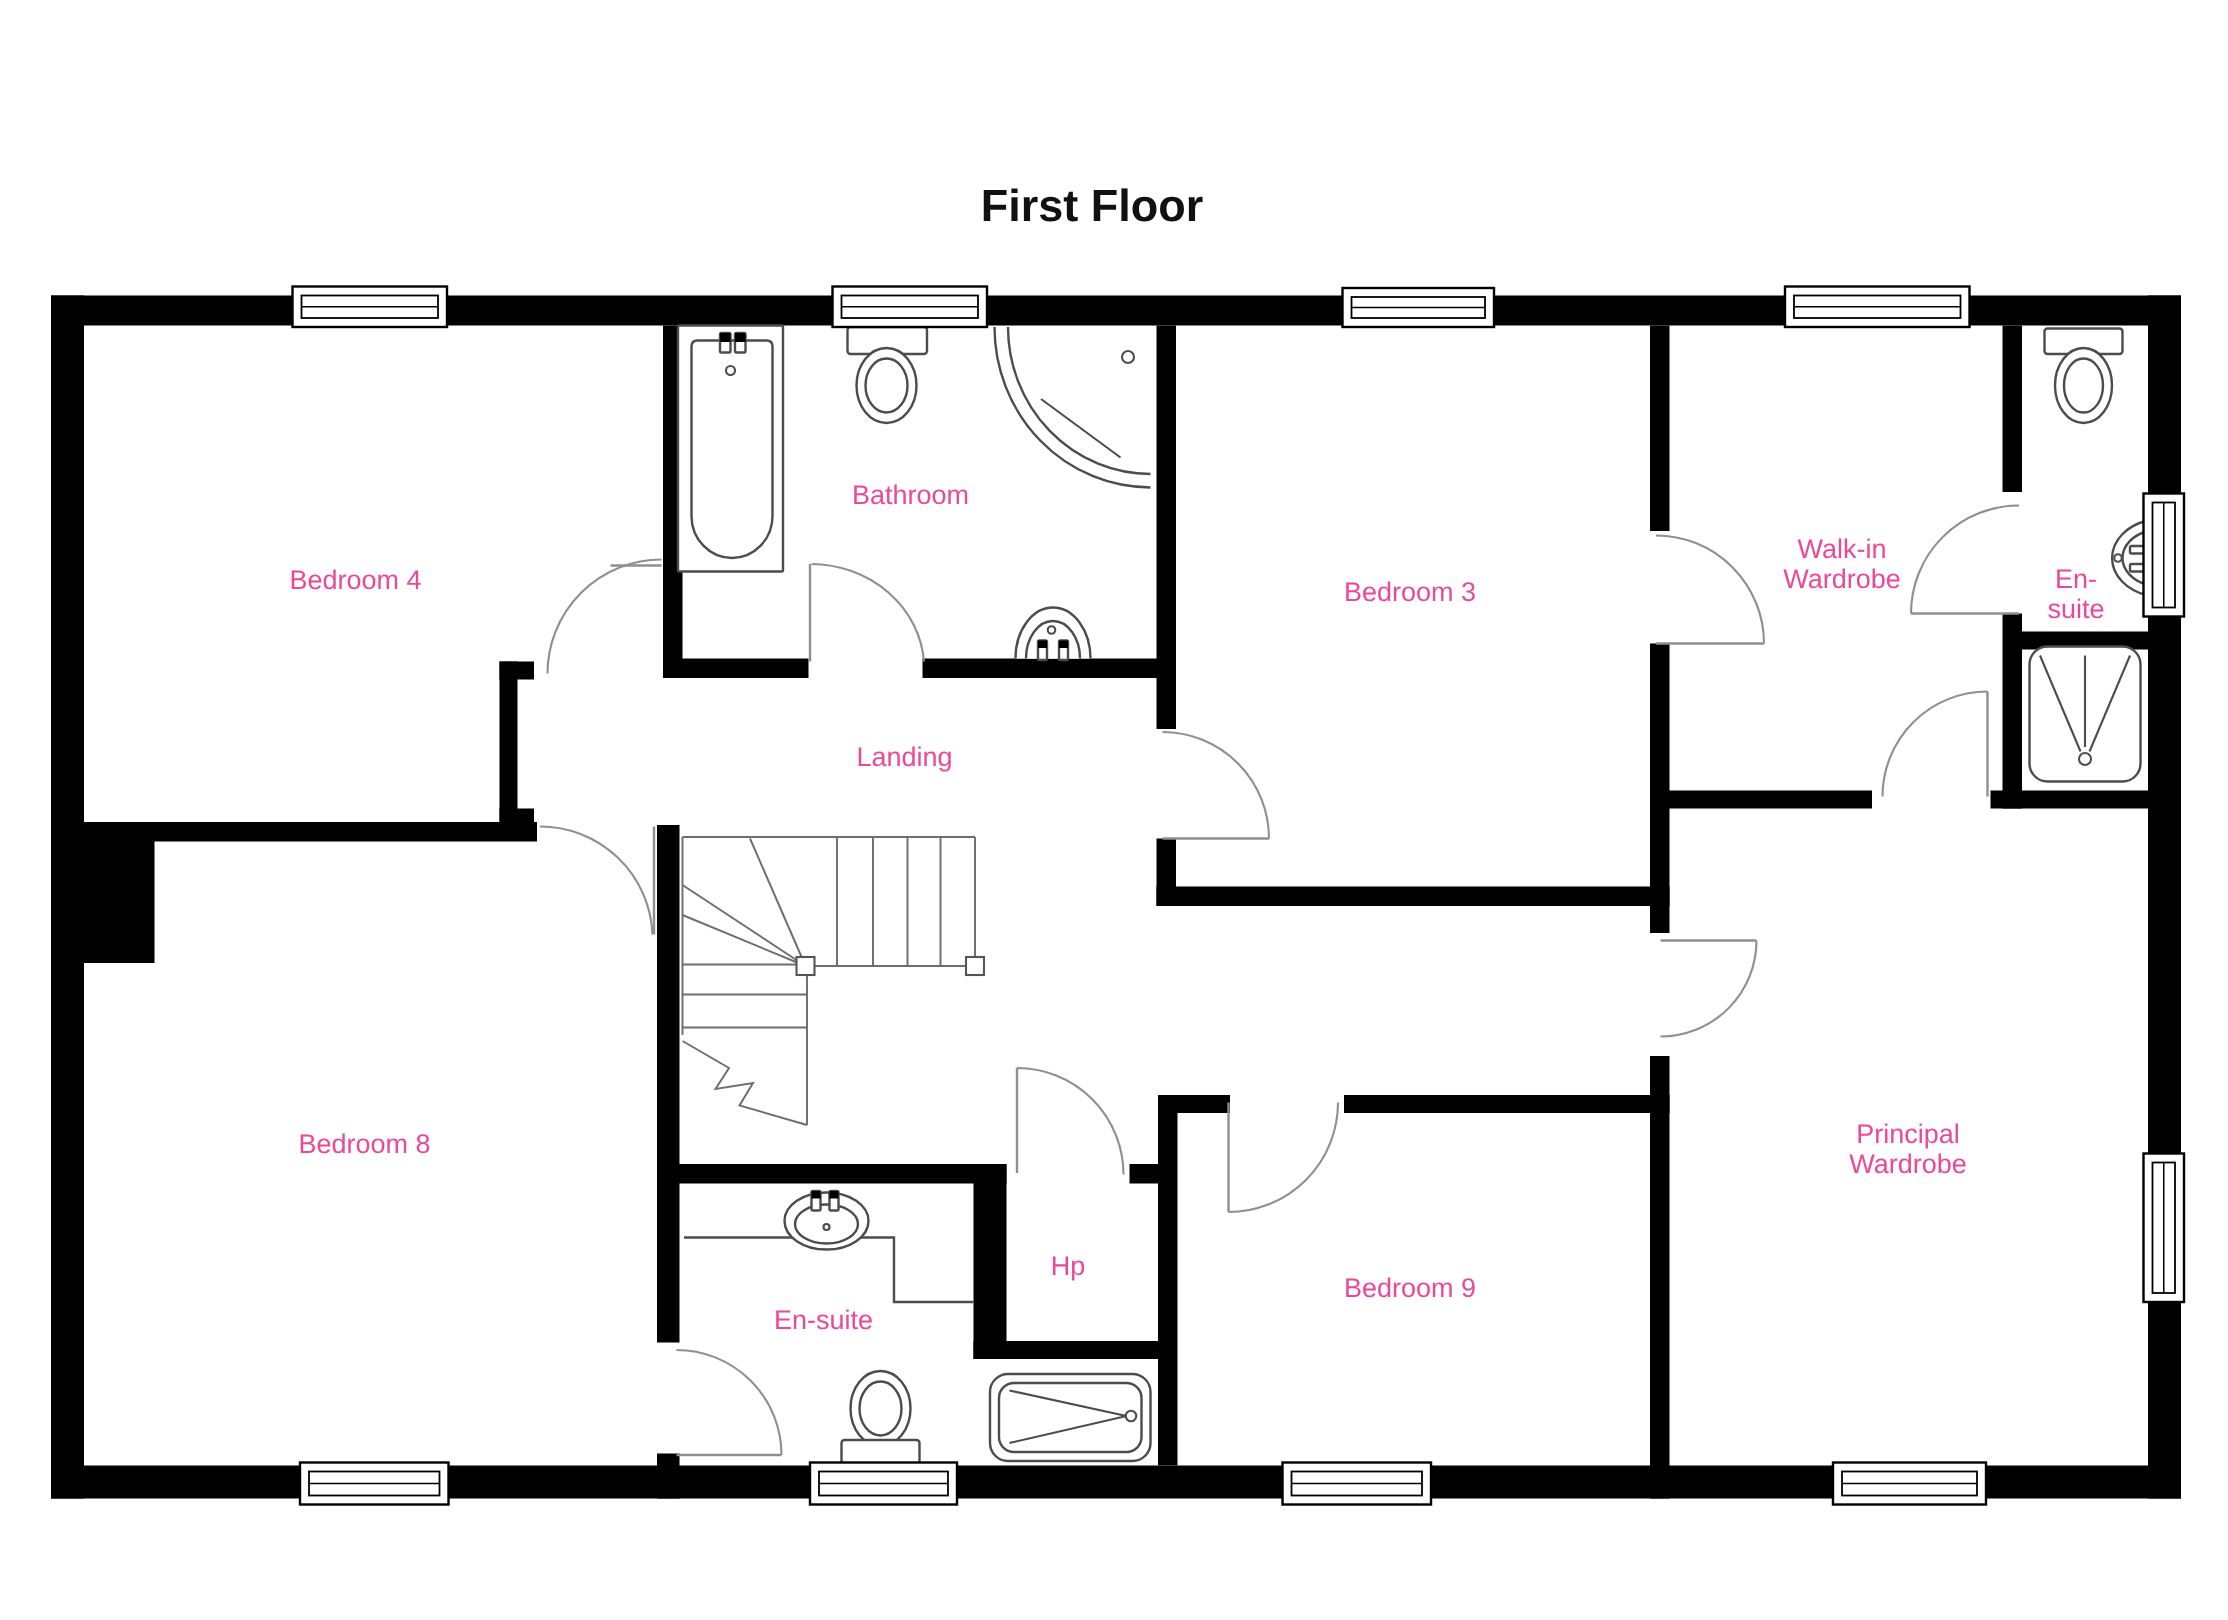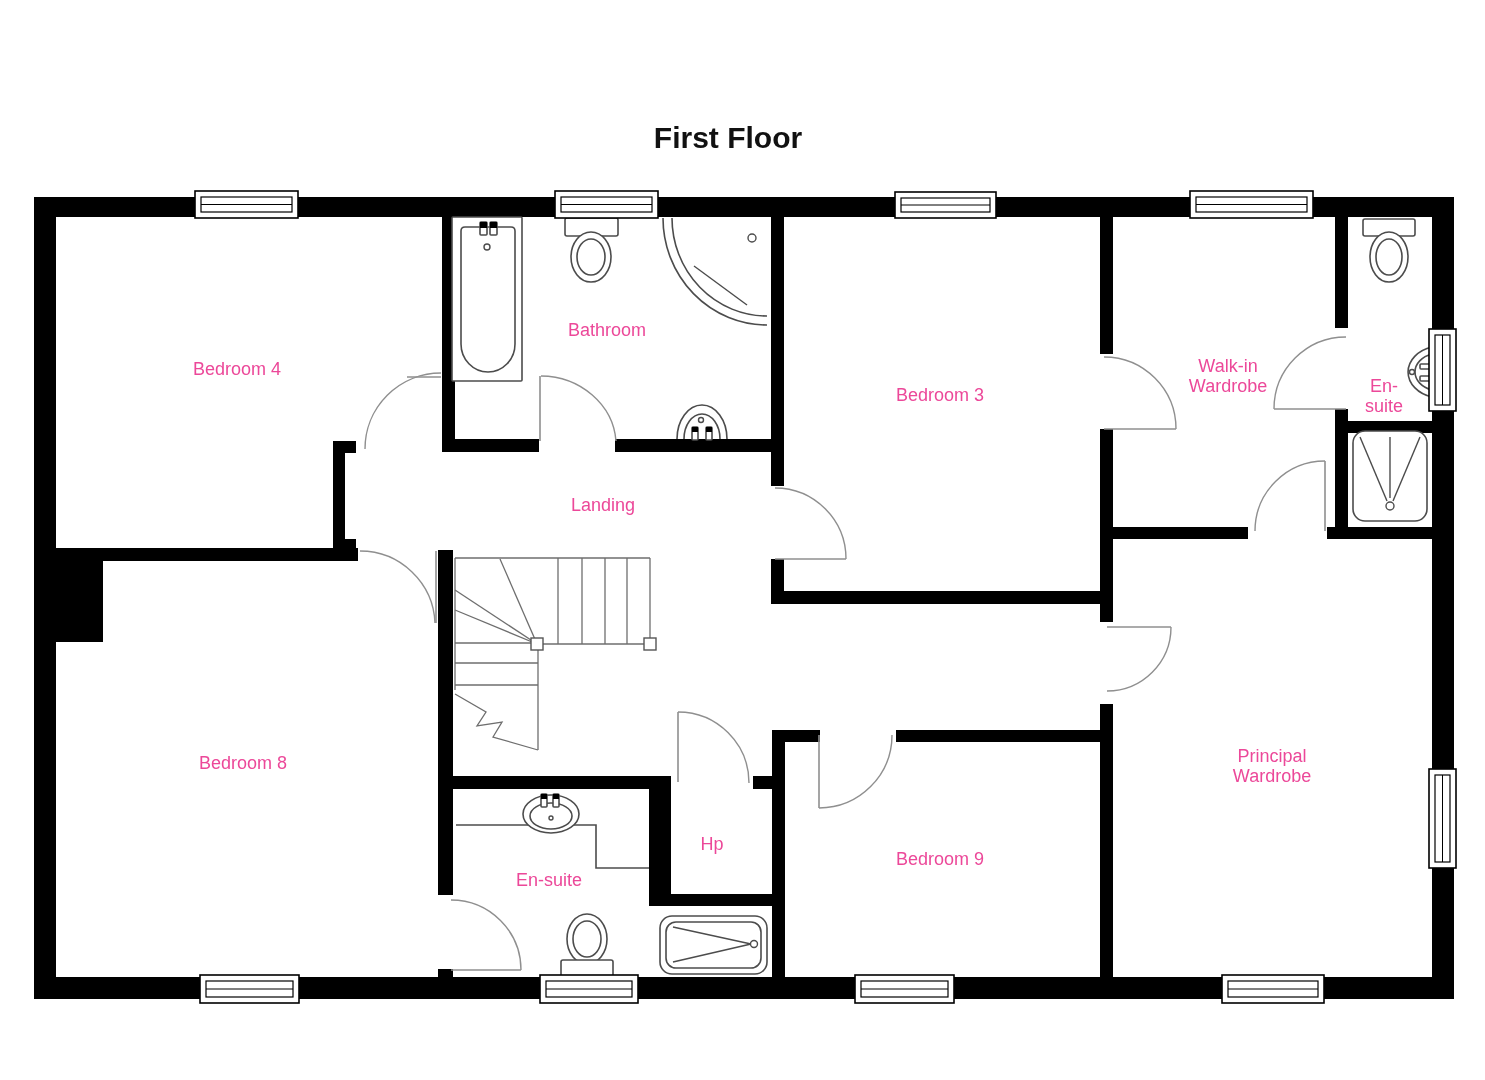--- a/index.html
+++ b/index.html
@@ -164,21 +164,21 @@
       <path d="M1346,309 A72,72 0 0 0 1274,381" fill="none" stroke="#8f8f8f" stroke-width="1.4"></path>
       <line x1="1274" y1="381" x2="1346" y2="381" stroke="#8f8f8f" stroke-width="1.6"></line>
       <path d="M1171,599 A64,64 0 0 1 1107,663" fill="none" stroke="#8f8f8f" stroke-width="1.4"></path>
       <line x1="1107" y1="599" x2="1171" y2="599" stroke="#8f8f8f" stroke-width="1.6"></line>
       <path d="M1325,433 A70,70 0 0 0 1255,503" fill="none" stroke="#8f8f8f" stroke-width="1.4"></path>
       <line x1="1325" y1="433" x2="1325" y2="503" stroke="#8f8f8f" stroke-width="1.6"></line>
       <path d="M451,872 A70,70 0 0 1 521,942" fill="none" stroke="#8f8f8f" stroke-width="1.4"></path>
       <line x1="451" y1="942" x2="521" y2="942" stroke="#8f8f8f" stroke-width="1.6"></line>
     </svg>
   <div id="labels">
-      <div class="room-label" style="left: 237px; top: 341px;">
+      <div class="room-label" style="left: 237px; top: 359px;">
         <div>Bedroom 4</div>
       </div>
       <div class="room-label" style="left: 607px; top: 302px;">
         <div>Bathroom</div>
       </div>
       <div class="room-label" style="left: 940px; top: 367px; text-align: right;">
         <div>Bedroom 3</div>
       </div>
       <div class="room-label" style="left: 1228px; top: 348px;">
         <div>Walk-in</div>

